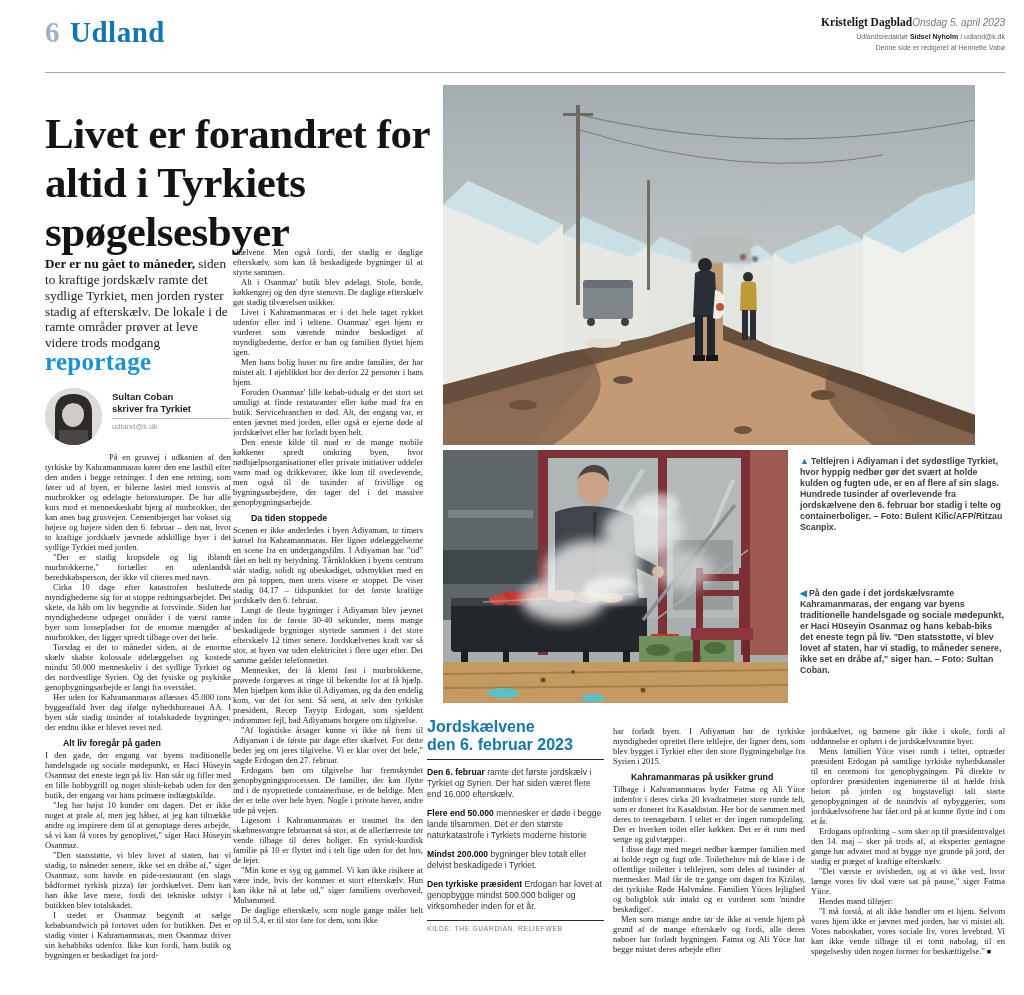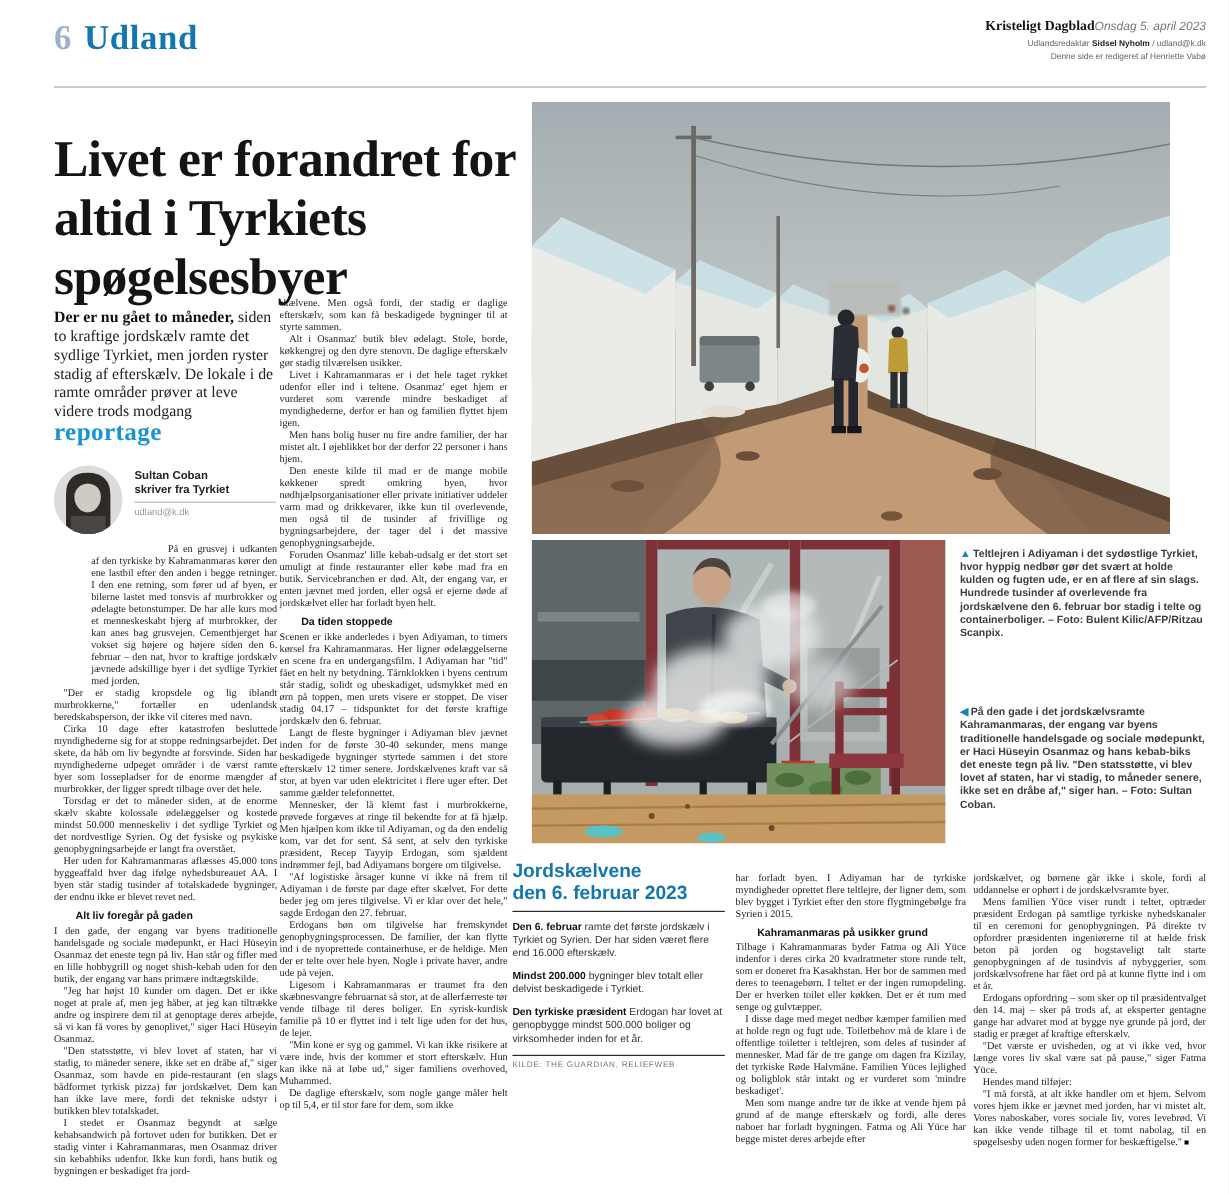--- a/index.html
+++ b/index.html
@@ -13,32 +13,32 @@
   .mast-paper{font-family:"Liberation Serif",serif;font-weight:bold;font-size:11.5px;color:#151515;}
   .mast-date{font-size:10px;color:#777;margin-left:0;font-style:italic;}
   .mast-small{font-size:7px;color:#666;line-height:9px;margin-top:2px;}
   .mast-small b{color:#222;}
   .head-rule{position:absolute;left:45px;right:19px;top:72px;border-top:1px solid #a8a8a8;}
   
   .headline{position:absolute;left:45px;top:80px;width:402px;font-size:43px;line-height:49px;
             font-weight:600;color:#141414;letter-spacing:-.5px;}
   .standfirst{position:absolute;left:45px;top:243px;width:187px;font-size:13.2px;line-height:15.8px;color:#222;}
   .standfirst b{font-weight:bold;color:#111;}
-  .genre{position:absolute;left:45px;top:348px;font-size:21px;font-weight:bold;color:#1694d3;letter-spacing:.3px;}
+  .genre{position:absolute;left:45px;top:348px;font-size:25px;font-weight:bold;color:#1694d3;letter-spacing:.3px;}
   
   .portrait{position:absolute;left:45px;top:388px;width:57px;height:57px;border-radius:50%;overflow:hidden;background:#d9d9d9;}
   .byline{position:absolute;left:112px;top:391px;width:122px;font-family:"Liberation Sans",sans-serif;}
   .by-name{font-size:9.5px;font-weight:bold;color:#222;line-height:11.5px;}
   .by-rule{border-top:1px solid #bbb;margin:4px 0 3px 0;width:118px;}
   .by-mail{font-size:7.8px;color:#999;}
   
   .col{position:absolute;overflow:hidden;font-size:8.5px;line-height:10px;text-align:justify;color:#1c1c1c;}
   .col p.bp{margin:0;}
   .col p.ind1{text-indent:8px;}
-  .col p.ind2{text-indent:64px;margin-left:31px;}
+  .col p.ind2{text-indent:64px;}
   .col h3.subhead{font-family:"Liberation Sans",sans-serif;font-size:8.8px;line-height:10px;
                   margin:6px 0 2px 0;color:#111;text-align:left;padding-left:18px;}
   .endmark{font-size:7px;color:#000;}
   #col1{left:45px;top:452px;width:186px;height:540px;}
   #col2{left:233px;top:247px;width:190px;height:746px;}
   #col4{left:613px;top:726px;width:192px;height:268px;}
   #col5{left:811px;top:726px;width:194px;height:268px;}
   
   .photo1{position:absolute;left:443px;top:85px;width:532px;height:360px;overflow:hidden;}
   .photo2{position:absolute;left:443px;top:450px;width:345px;height:253px;overflow:hidden;}
@@ -108,22 +108,22 @@
       <p class="bp ind0">I den gade, der engang var byens traditionelle handelsgade og sociale mødepunkt, er Haci Hüseyin Osanmaz det eneste tegn på liv. Han står og fifler med en lille hobbygrill og noget shish-kebab uden for den butik, der engang var hans primære indtægtskilde.</p>
       <p class="bp ind1">"Jeg har højst 10 kunder om dagen. Det er ikke noget at prale af, men jeg håber, at jeg kan tiltrække andre og inspirere dem til at genoptage deres arbejde, så vi kan få vores by genoplivet," siger Haci Hüseyin Osanmaz.</p>
       <p class="bp ind1">"Den statsstøtte, vi blev lovet af staten, har vi stadig, to måneder senere, ikke set en dråbe af," siger Osanmaz, som havde en pide-restaurant (en slags bådformet tyrkisk pizza) før jordskælvet. Dem kan han ikke lave mere, fordi det tekniske udstyr i butikken blev totalskadet.</p>
       <p class="bp ind1">I stedet er Osanmaz begyndt at sælge kebabsandwich på fortovet uden for butikken. Det er stadig vinter i Kahramanmaras, men Osanmaz driver sin kebabbiks udenfor. Ikke kun fordi, hans butik og bygningen er beskadiget fra jord-</p>
     </div>
   <div class="col" id="col2">
       <p class="bp ind0">skælvene. Men også fordi, der stadig er daglige efterskælv, som kan få beskadigede bygninger til at styrte sammen.</p>
       <p class="bp ind1">Alt i Osanmaz' butik blev ødelagt. Stole, borde, køkkengrej og den dyre stenovn. De daglige efterskælv gør stadig tilværelsen usikker.</p>
       <p class="bp ind1">Livet i Kahramanmaras er i det hele taget rykket udenfor eller ind i teltene. Osanmaz' eget hjem er vurderet som værende mindre beskadiget af myndighederne, derfor er han og familien flyttet hjem igen.</p>
       <p class="bp ind1">Men hans bolig huser nu fire andre familier, der har mistet alt. I øjeblikket bor der derfor 22 personer i hans hjem.</p>
+      <p class="bp ind1">Foruden Osanmaz' lille kebab-udsalg er det stort set umuligt at finde restauranter eller købe mad fra en butik. Servicebranchen er død. Alt, der engang var, er enten jævnet med jorden, eller også er ejerne døde af jordskælvet eller har forladt byen helt.</p>
       <p class="bp ind1">Den eneste kilde til mad er de mange mobile køkkener spredt omkring byen, hvor nødhjælpsorganisationer eller private initiativer uddeler varm mad og drikkevarer, ikke kun til overlevende, men også til de tusinder af frivillige og bygningsarbejdere, der tager del i det massive genopbygningsarbejde.</p>
-      <p class="bp ind1">Foruden Osanmaz' lille kebab-udsalg er det stort set umuligt at finde restauranter eller købe mad fra en butik. Servicebranchen er død. Alt, der engang var, er enten jævnet med jorden, eller også er ejerne døde af jordskælvet eller har forladt byen helt.</p>
       <h3 class="subhead">Da tiden stoppede</h3>
       <p class="bp ind0">Scenen er ikke anderledes i byen Adiyaman, to timers kørsel fra Kahramanmaras. Her ligner ødelæggelserne en scene fra en undergangsfilm. I Adiyaman har "tid" fået en helt ny betydning. Tårnklokken i byens centrum står stadig, solidt og ubeskadiget, udsmykket med en ørn på toppen, men urets visere er stoppet. De viser stadig 04.17 – tidspunktet for det første kraftige jordskælv den 6. februar.</p>
       <p class="bp ind1">Langt de fleste bygninger i Adiyaman blev jævnet inden for de første 30-40 sekunder, mens mange beskadigede bygninger styrtede sammen i det store efterskælv 12 timer senere. Jordskælvenes kraft var så stor, at byen var uden elektricitet i flere uger efter. Det samme gælder telefonnettet.</p>
       <p class="bp ind1">Mennesker, der lå klemt fast i murbrokkerne, prøvede forgæves at ringe til bekendte for at få hjælp. Men hjælpen kom ikke til Adiyaman, og da den endelig kom, var det for sent. Så sent, at selv den tyrkiske præsident, Recep Tayyip Erdogan, som sjældent indrømmer fejl, bad Adiyamans borgere om tilgivelse.</p>
       <p class="bp ind1">"Af logistiske årsager kunne vi ikke nå frem til Adiyaman i de første par dage efter skælvet. For dette beder jeg om jeres tilgivelse. Vi er klar over det hele," sagde Erdogan den 27. februar.</p>
       <p class="bp ind1">Erdogans bøn om tilgivelse har fremskyndet genopbygningsprocessen. De familier, der kan flytte ind i de nyoprettede containerhuse, er de heldige. Men der er telte over hele byen. Nogle i private haver, andre ude på vejen.</p>
       <p class="bp ind1">Ligesom i Kahramanmaras er traumet fra den skæbnesvangre februarnat så stor, at de allerfærreste tør vende tilbage til deres boliger. En syrisk-kurdisk familie på 10 er flyttet ind i telt lige uden for det hus, de lejer.</p>
       <p class="bp ind1">"Min kone er syg og gammel. Vi kan ikke risikere at være inde, hvis der kommer et stort efterskælv. Hun kan ikke nå at løbe ud," siger familiens overhoved, Muhammed.</p>
       <p class="bp ind1">De daglige efterskælv, som nogle gange måler helt op til 5,4, er til stor fare for dem, som ikke</p>
     </div>
@@ -314,20 +314,21 @@
   </div>
 
   <div class="factbox">
     <p class="fact-title">
       <span>Jordskælvene</span><br>
       <span>den 6. februar 2023</span>
     </p>
     <div class="fact-head-rule"></div>
     <div>
         <p class="fact-item"><strong>Den 6. februar</strong> ramte det første jordskælv i Tyrkiet og Syrien. Der har siden været flere end 16.000 efterskælv.</p>
+        <p class="fact-item"><strong>Flere end 50.000</strong> mennesker er døde i begge lande tilsammen. Det er den største naturkatastrofe i Tyrkiets moderne historie</p>
         <p class="fact-item"><strong>Mindst 200.000</strong> bygninger blev totalt eller delvist beskadigede i Tyrkiet.</p>
         <p class="fact-item"><strong>Den tyrkiske præsident</strong> Erdogan har lovet at genopbygge mindst 500.000 boliger og virksomheder inden for et år.</p>
       </div>
     <div class="fact-src-rule"></div>
     <div class="fact-src">KILDE: THE GUARDIAN, RELIEFWEB</div>
   </div>
 
 </div>
 
 </body></html>

